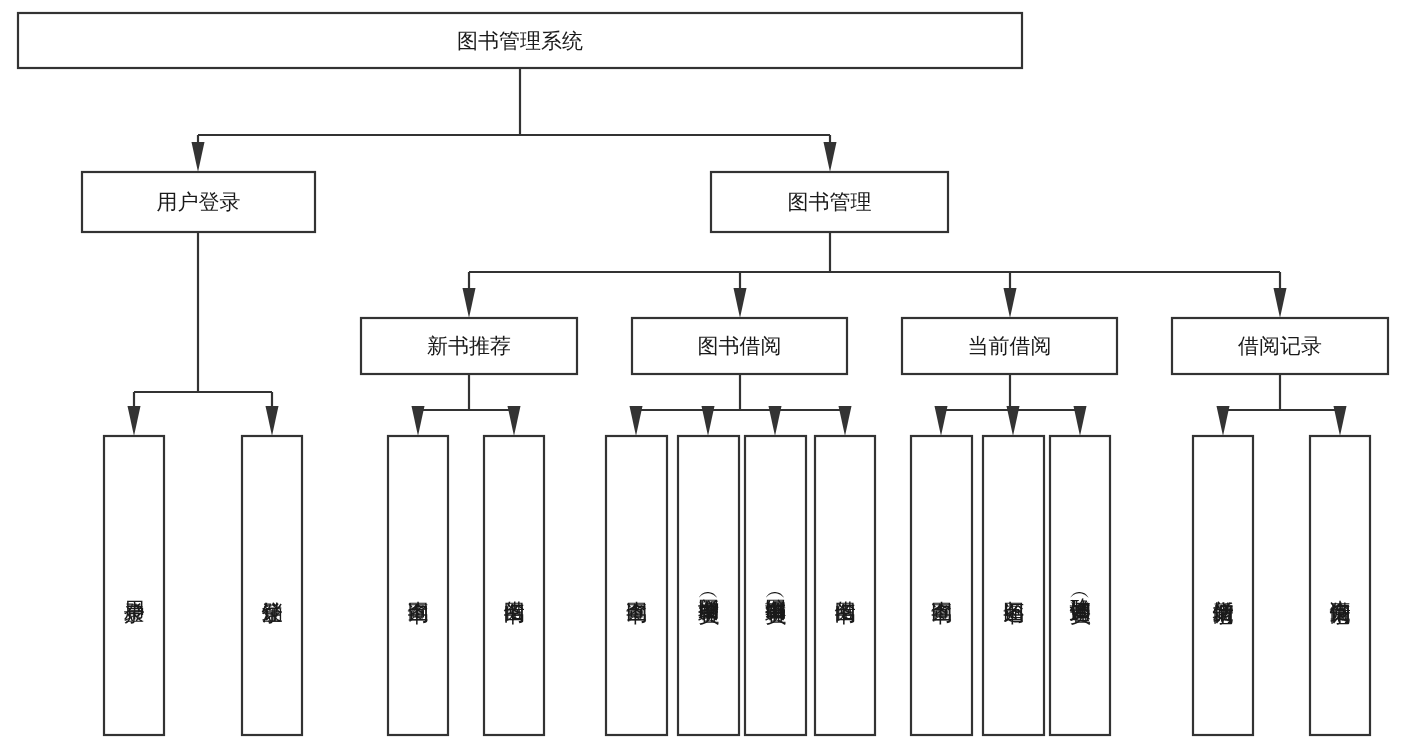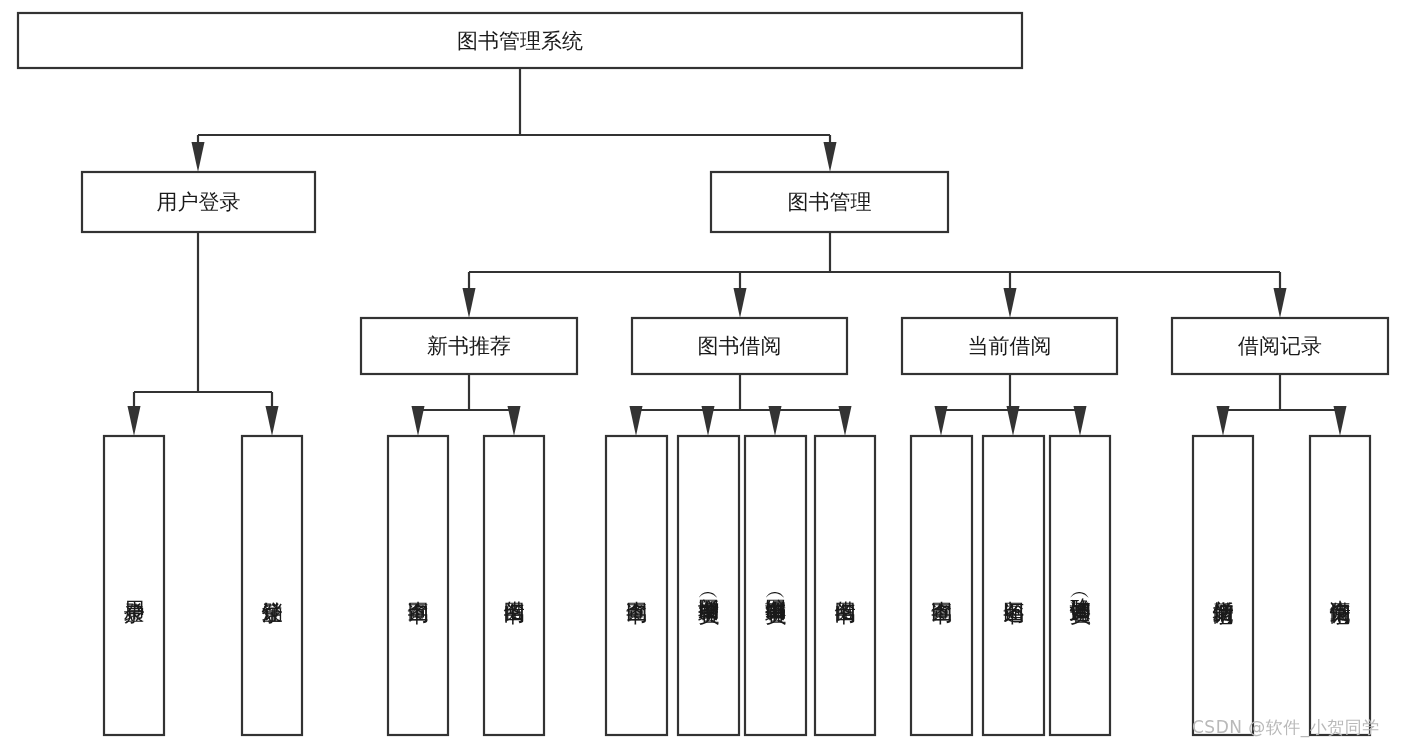--- a/index.html
+++ b/index.html
@@ -173,15 +173,14 @@
       <div class="node-label-v" style="left: 678px; top: 444px; width: 61px; height: 283px; display: flex; align-items: center; justify-content: center;">新增图书（管理员）</div>
       <div class="node-label-v" style="left: 745px; top: 444px; width: 61px; height: 283px; display: flex; align-items: center; justify-content: center;">编辑图书（管理员）</div>
       <div class="node-label-v" style="left: 815px; top: 444px; width: 60px; height: 283px; display: flex; align-items: center; justify-content: center;">借阅图书</div>
       <div class="node-label-v" style="left: 911px; top: 444px; width: 61px; height: 283px; display: flex; align-items: center; justify-content: center;">查询图书</div>
       <div class="node-label-v" style="left: 983px; top: 444px; width: 61px; height: 283px; display: flex; align-items: center; justify-content: center;">归还图书</div>
       <div class="node-label-v" style="left: 1050px; top: 444px; width: 60px; height: 283px; display: flex; align-items: center; justify-content: center;">确认归还（管理员）</div>
       <div class="node-label-v" style="left: 1193px; top: 444px; width: 60px; height: 283px; display: flex; align-items: center; justify-content: center;">新增借阅记录</div>
       <div class="node-label-v" style="left: 1310px; top: 444px; width: 60px; height: 283px; display: flex; align-items: center; justify-content: center;">查询借阅记录</div>
     </div>
 
-  <div class="watermark" style="left: 1192px; top: 716px; color: rgb(185, 185, 185);">CSDN @软件_小贺同学</div>
 
 </div>
 
 </body></html>

